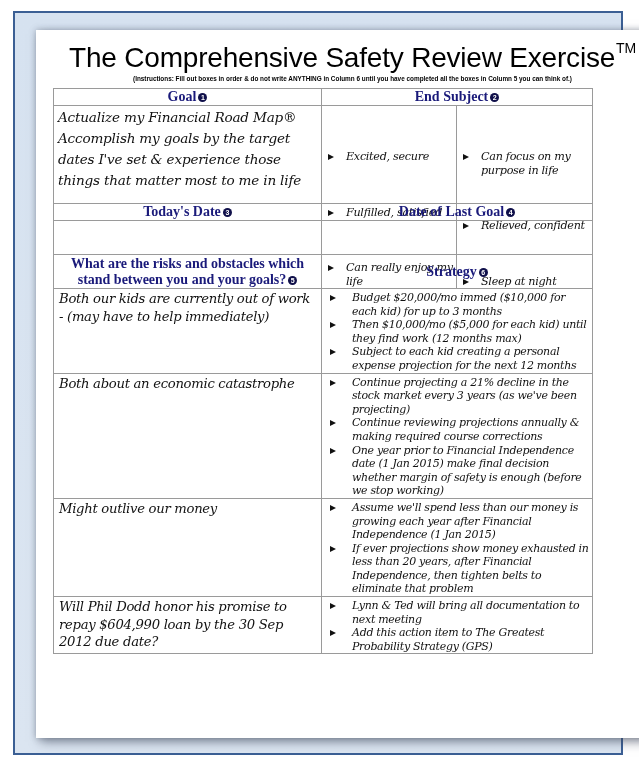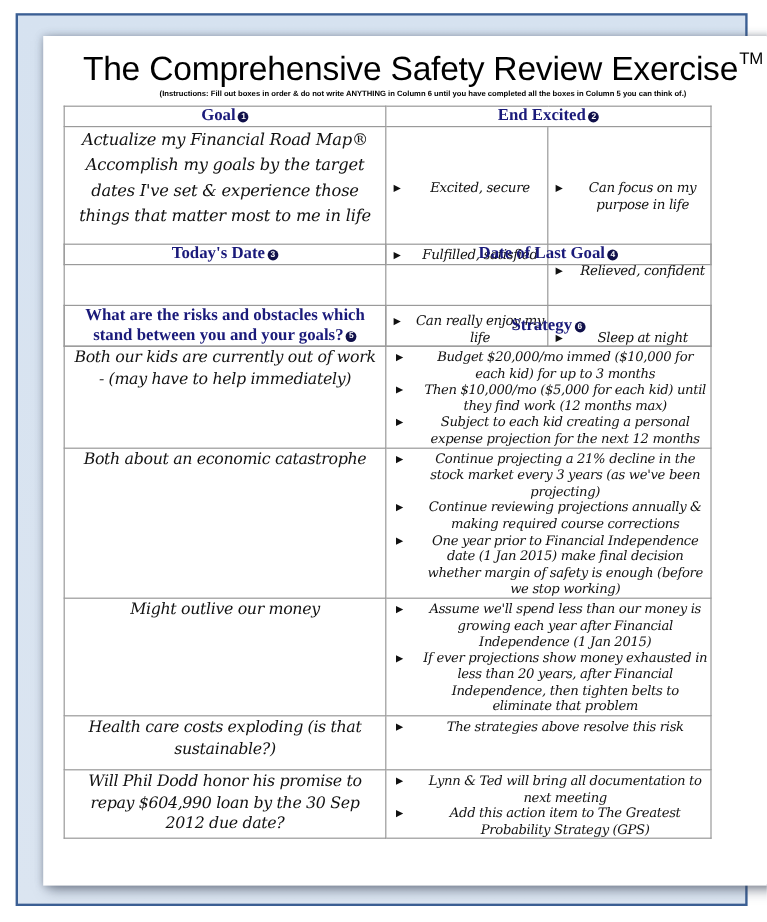--- a/index.html
+++ b/index.html
@@ -24,21 +24,21 @@
     font-family: "Liberation Sans", sans-serif; font-size: 28px; color: #000;
     letter-spacing: -0.2px; white-space: nowrap;
   }
   .title sup { font-size: 14px; vertical-align: 14px; margin-left: 1px; }
   .instructions {
     position: absolute; left: 0; top: 45px; width: 100%; text-align: center;
     font-family: "Liberation Sans", sans-serif; font-size: 6.4px; font-weight: bold; color: #000;
     white-space: nowrap;
   }
   table { border-collapse: collapse; position: absolute; table-layout: fixed; }
-  td, th { border: 1.5px solid #9a9a9a; padding: 0; vertical-align: top; text-align: center; }
+  td, th { border: 1.5px solid #9a9a9a; padding: 0; vertical-align: top; }
   th {
     color: #1a1a7a; font-family: "Liberation Serif", serif; font-weight: bold;
     font-size: 14px; text-align: center; line-height: 16px;
   }
   .num {
     display: inline-block; width: 9px; height: 9px; border-radius: 50%;
     background: #10104a; color: #fff; font-size: 7px; line-height: 9px;
     text-align: center; vertical-align: 1px; font-family: "Liberation Sans", sans-serif;
     margin-left: 2px;
   }
@@ -70,21 +70,21 @@
 
   <table style="left:17px; top:58px; width:539px;">
     <colgroup>
         <col style="width:268px">
         <col style="width:135px">
         <col style="width:136px">
       </colgroup>
     <tbody>
         <tr style="height:17px">
       <th><span>Goal</span><span class="num">1</span></th>
-      <th colspan="2"><span>End Excited</span><span class="num">2</span></th>
+      <th colspan="2"><span>End Subject</span><span class="num">2</span></th>
     </tr>
     <tr style="height:85px">
       <td class="hand goal-text">
         <div>Actualize my Financial Road Map®</div>
         <div>Accomplish my goals by the target</div>
         <div>dates I've set &amp; experience those</div>
         <div>things that matter most to me in life</div>
       </td>
       <td class="hand">
         <ul class="bul endres">
@@ -149,28 +149,20 @@
     </tr>
     <tr style="height:92px">
       <td class="hand risk-text">Might outlive our money</td>
       <td class="hand">
         <ul class="bul strat">
           <li>Assume we'll spend less than our money is growing each year after Financial Independence (1 Jan 2015)</li>
           <li>If ever projections show money exhausted in less than 20 years, after Financial Independence, then tighten belts to eliminate that problem</li>
         </ul>
       </td>
     </tr>
-    <tr style="height:45px">
-      <td class="hand risk-text">Health care costs exploding (is that sustainable?)</td>
-      <td class="hand">
-        <ul class="bul strat">
-          <li>The strategies above resolve this risk</li>
-        </ul>
-      </td>
-    </tr>
     <tr style="height:56px">
       <td class="hand risk-text">Will Phil Dodd honor his promise to repay $604,990 loan by the 30 Sep 2012 due date?</td>
       <td class="hand">
         <ul class="bul strat">
           <li>Lynn &amp; Ted will bring all documentation to next meeting</li>
           <li>Add this action item to The Greatest Probability Strategy (GPS)</li>
         </ul>
       </td>
     </tr>
   </tbody>

